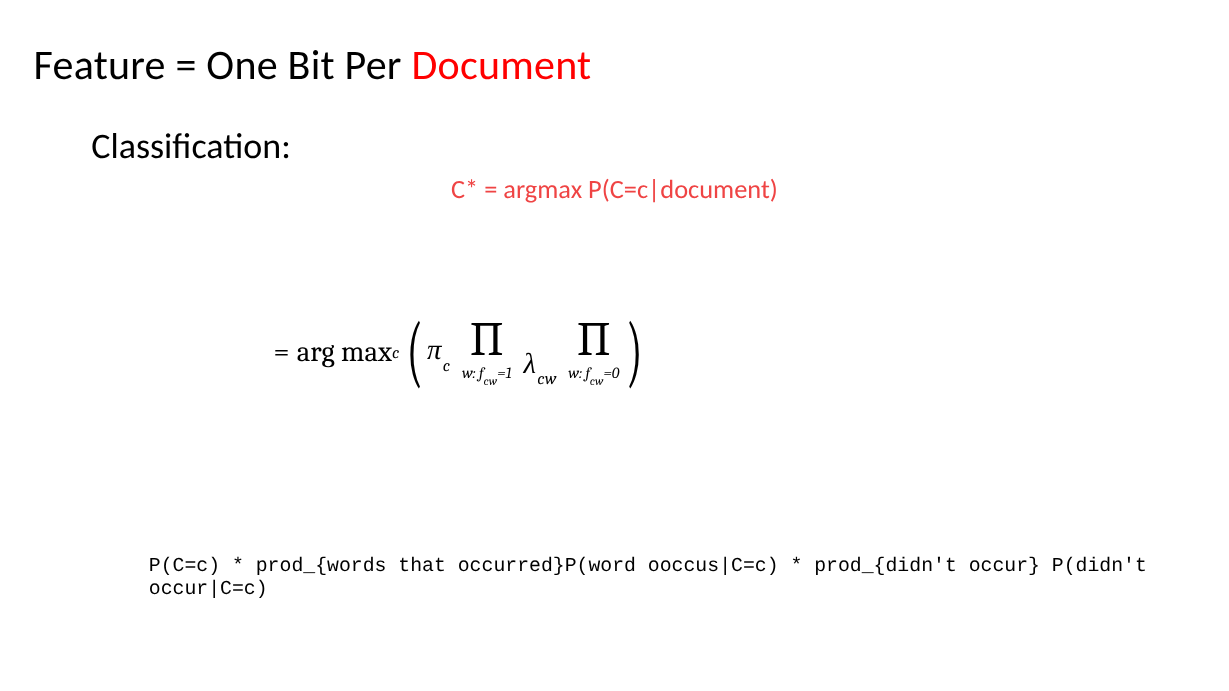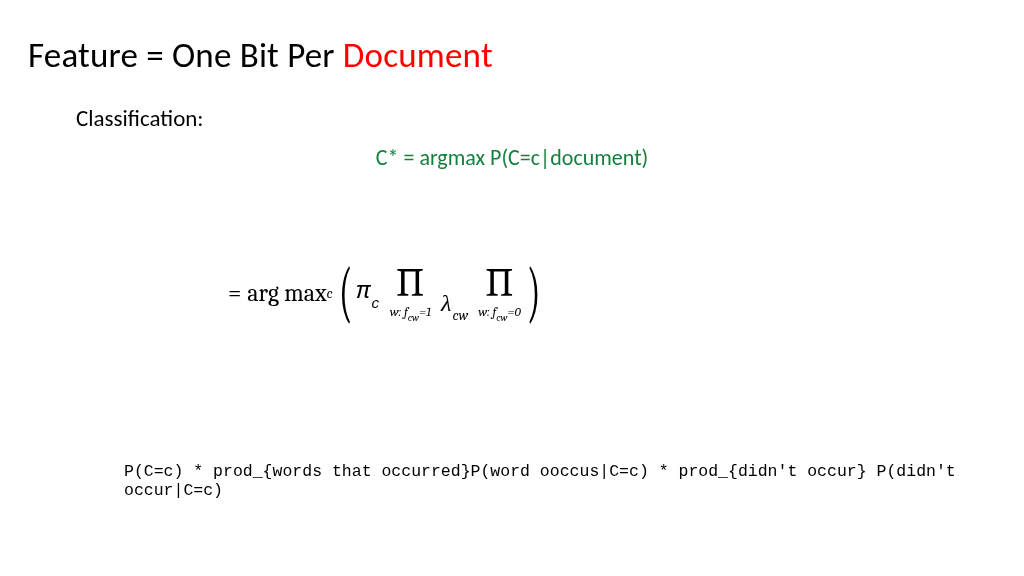--- a/index.html
+++ b/index.html
@@ -25,29 +25,29 @@
     font-size: 35px;
     font-weight: 400;
     color: #000;
     letter-spacing: 0.2px;
   }
   .title .red { color: #ff0000; }
   .subhead {
     position: absolute;
     left: 76px;
     top: 104px;
-    font-size: 23px;
+    font-size: 30px;
     color: #000;
   }
   .eqline {
     position: absolute;
     width: 1024px;
     text-align: center;
     font-size: 22px;
-    color: #15803d;
+    color: #ef4444;
   }
   .eq1 { top: 144px; }
   .eq2 { top: 208px; }
 
   
   .mathblock {
     position: absolute;
     left: 228px;
     top: 260px;
     font-family: "Cambria Math", Cambria, "Times New Roman", serif;
@@ -79,21 +79,20 @@
     transform: scaleX(0.55);
     display: inline-block;
     margin: 0 -6px;
   }
 
   .pi-term {
     font-size: 24px;
     font-style: italic;
     padding: 0 4px;
     position: relative;
-    font-family: Liberation Mono, monospace;
   }
   .pi-sub {
     font-size: 14px;
     font-style: italic;
     vertical-align: sub;
     position: relative;
     top: 4px;
     margin-left: 1px;
   }
 

